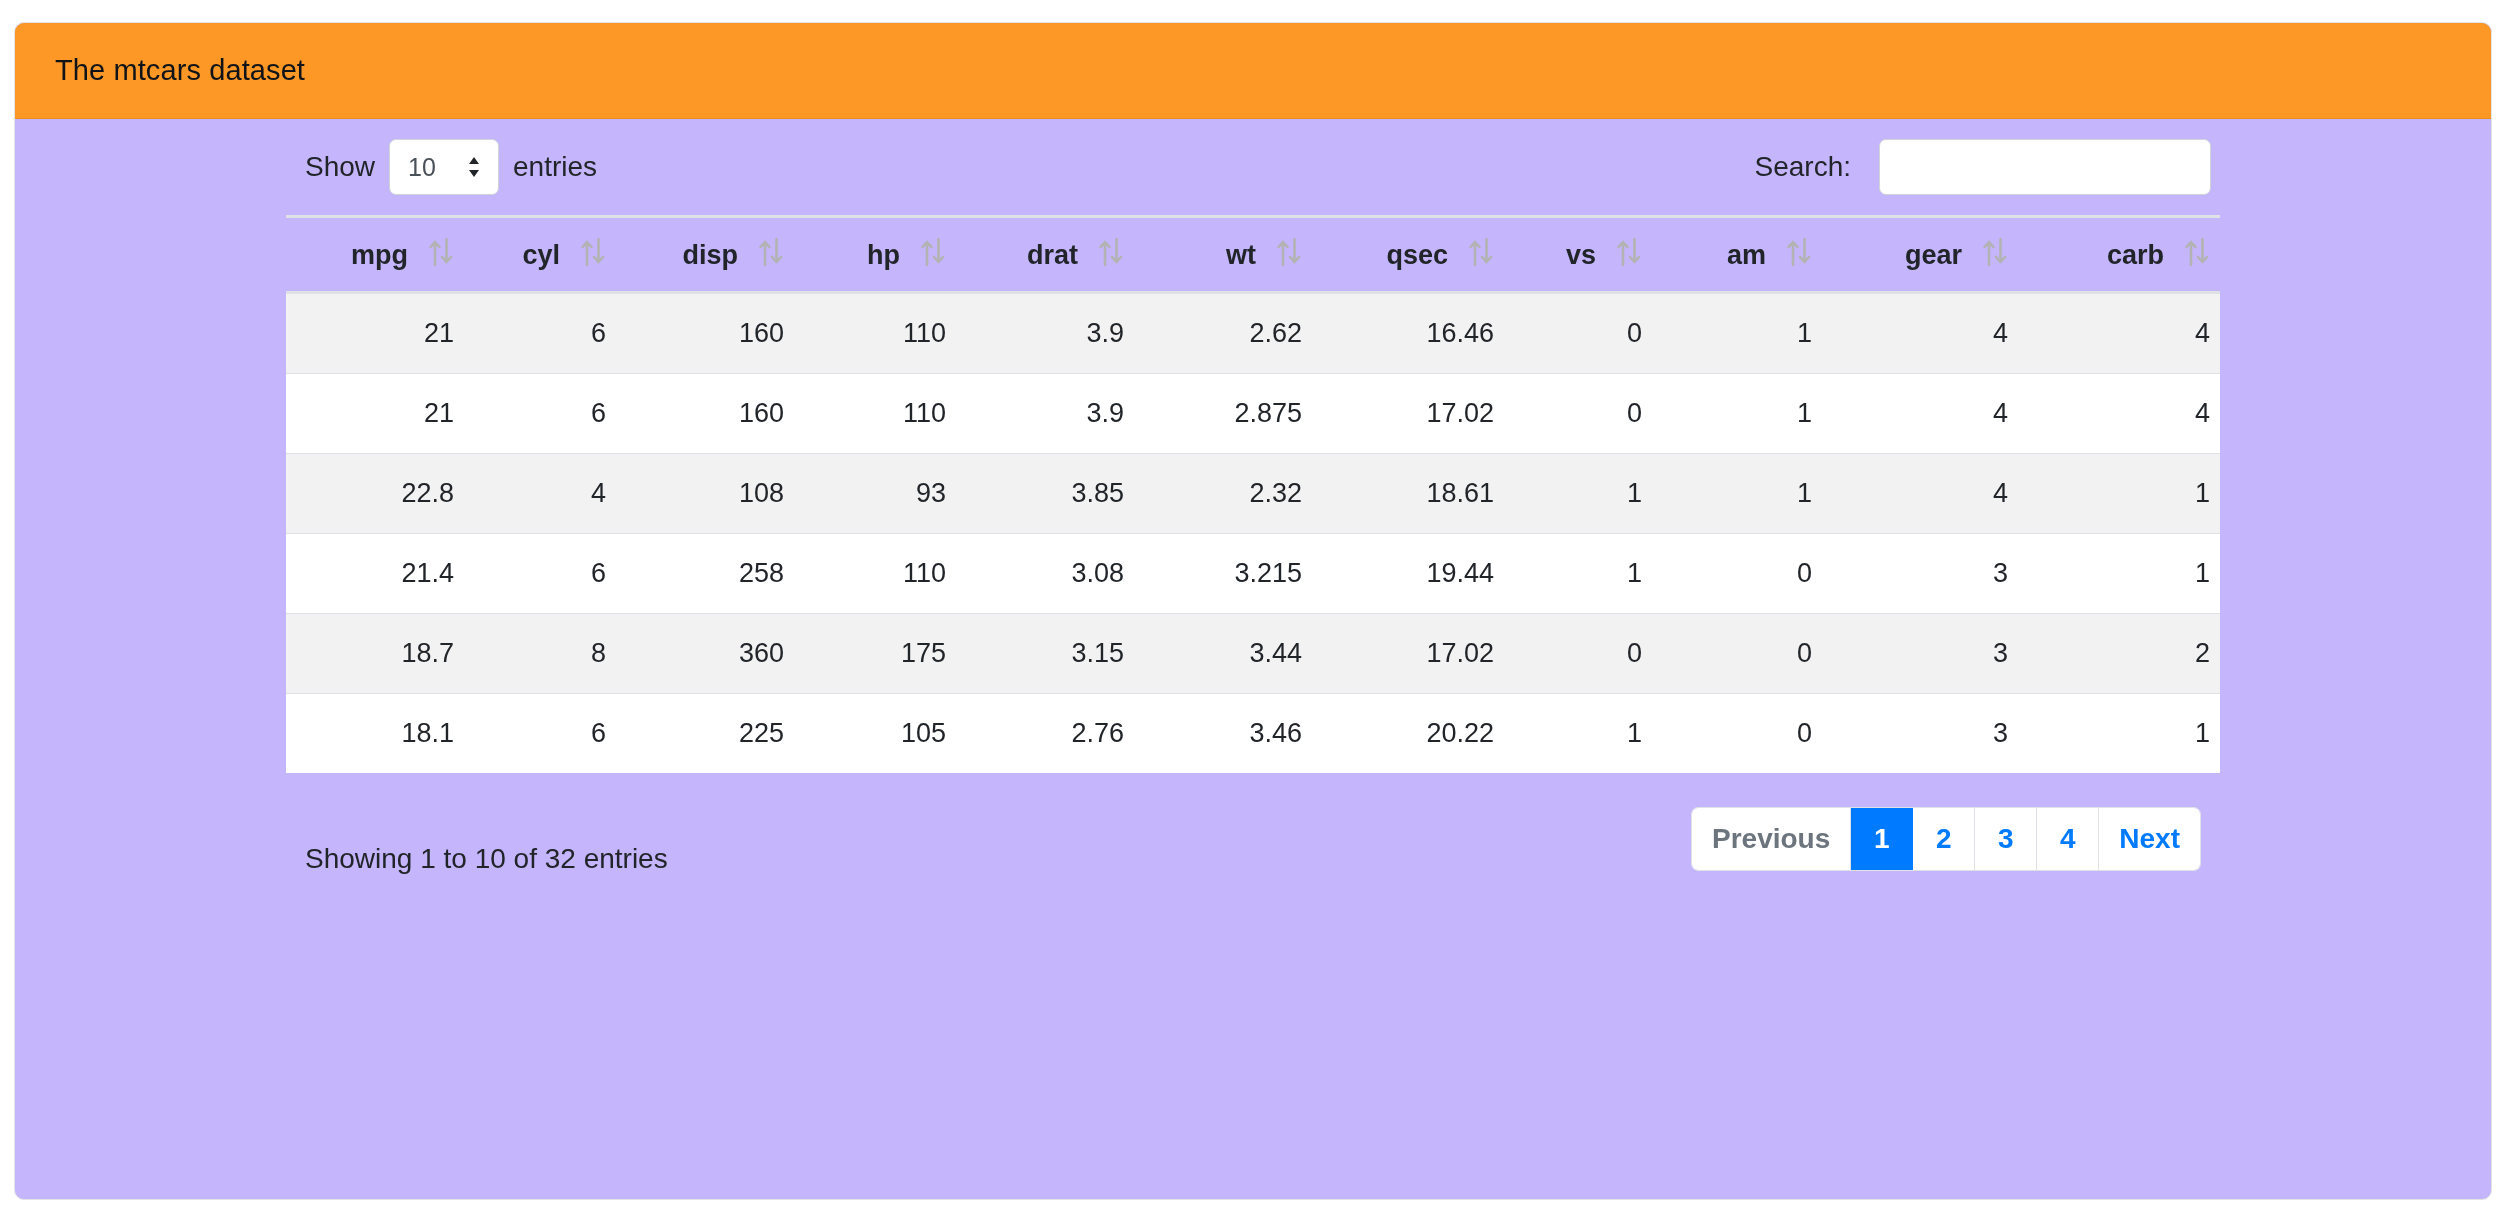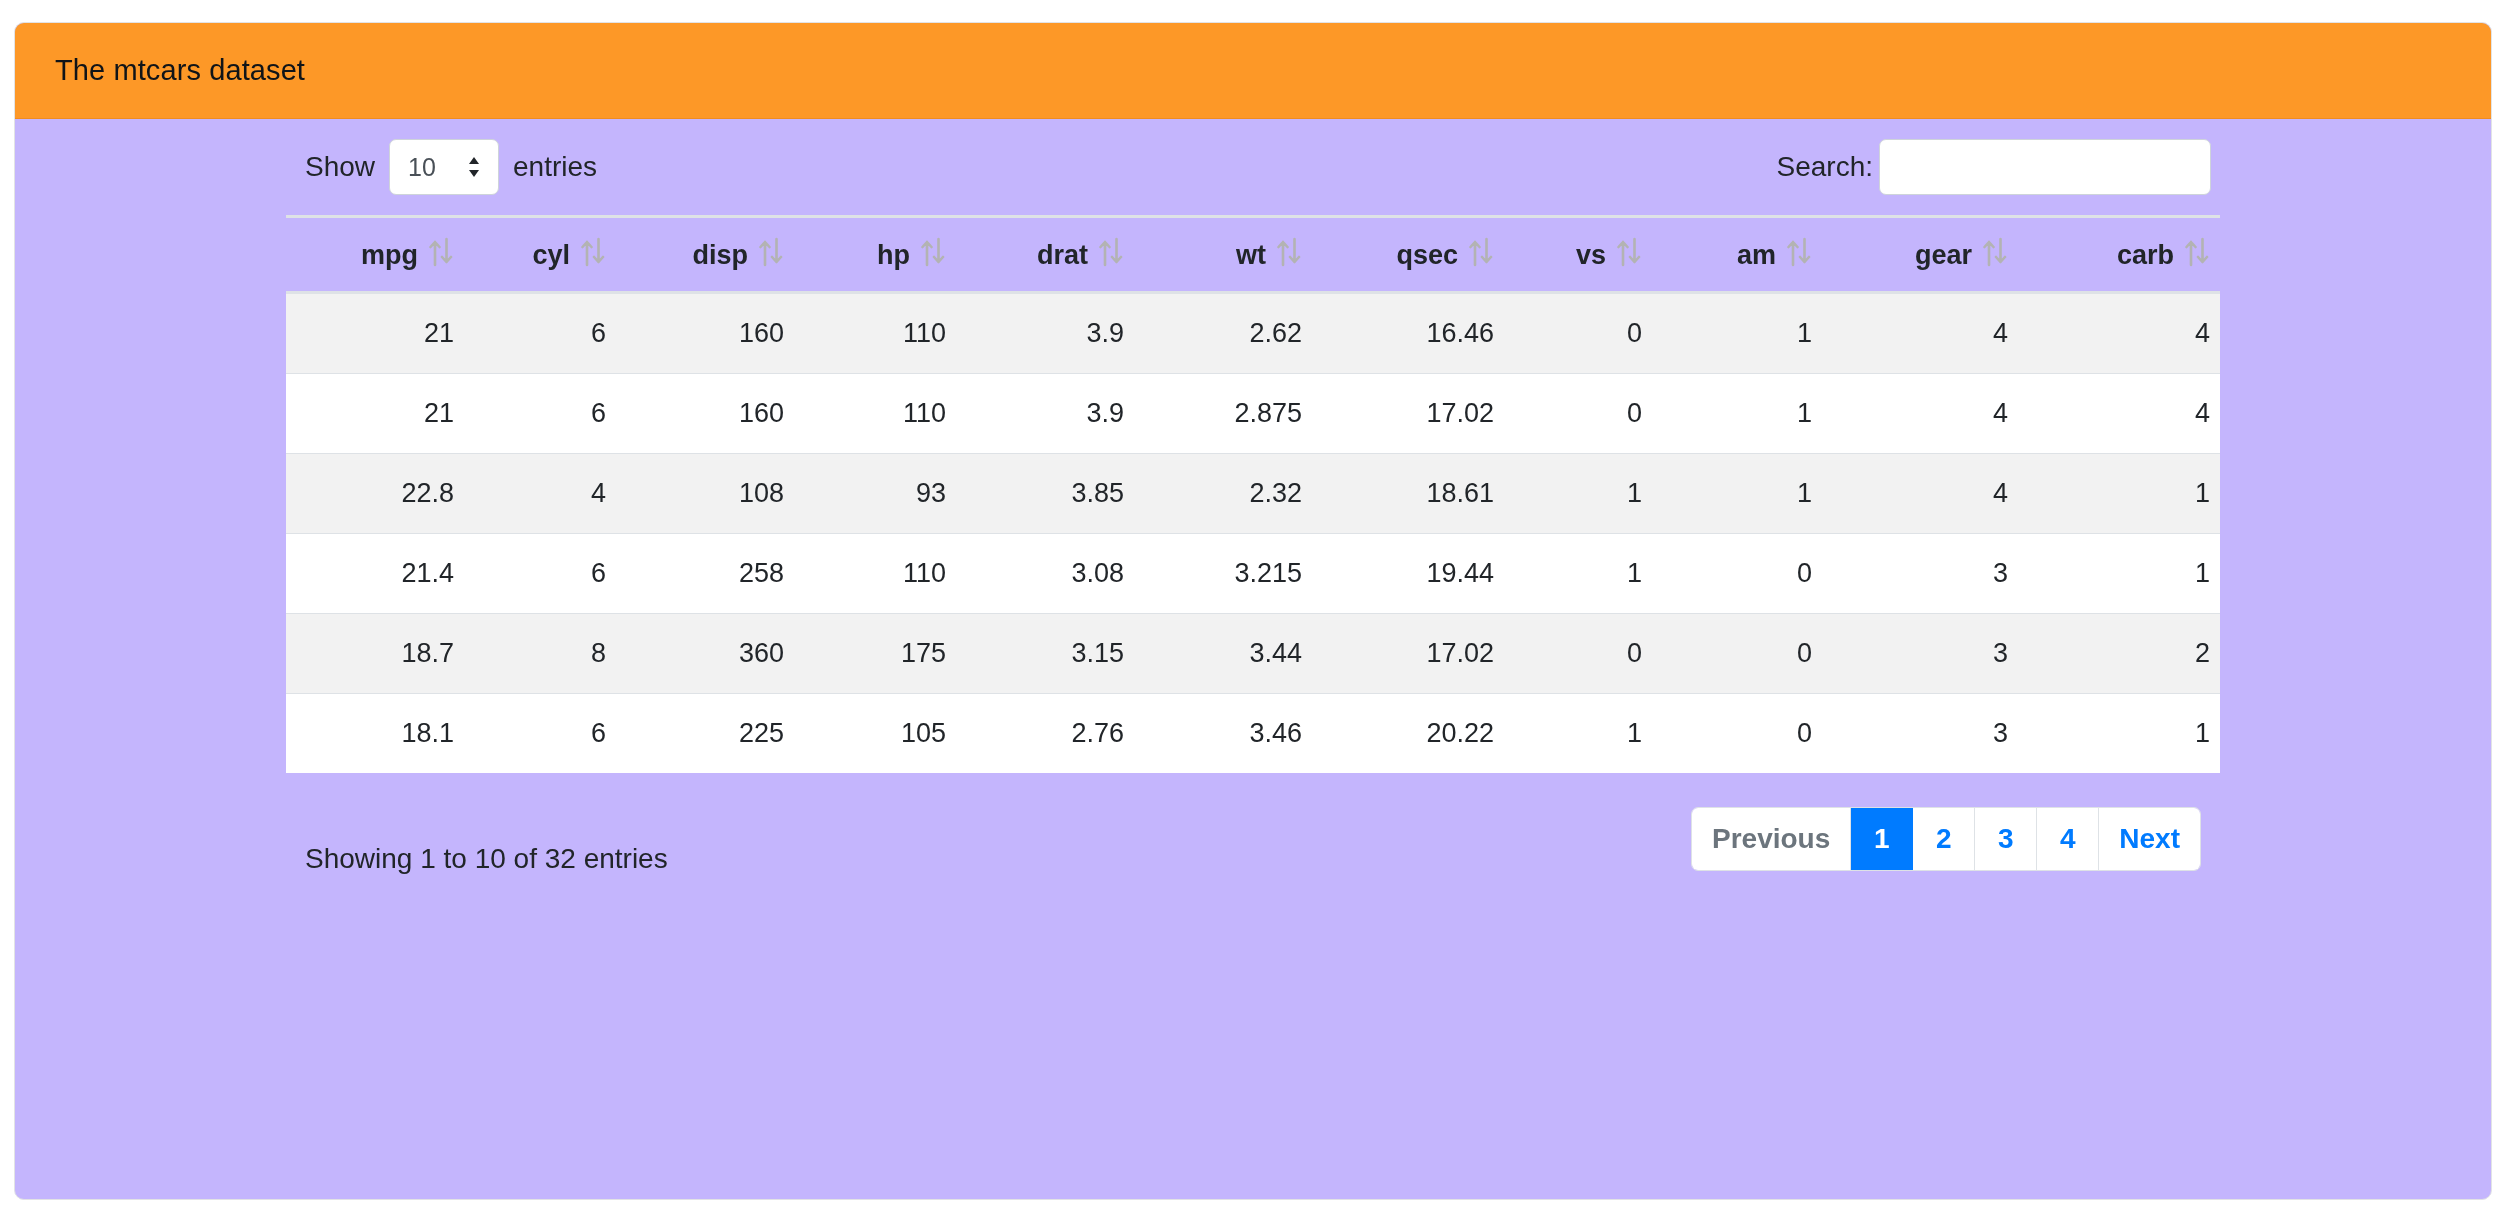--- a/index.html
+++ b/index.html
@@ -93,21 +93,21 @@
     transform: translateY(-50%);
     width: 16px;
     height: 28px;
   }
 
   .dt-filter {
     display: flex;
     align-items: center;
     font-size: 28px;
     color: #212529;
-    gap: 6px;
+    gap: 28px;
   }
   .dt-search-input {
     width: 332px;
     height: 56px;
     box-sizing: border-box;
     border: 1px solid #ced4da;
     border-radius: 7px;
     background: #ffffff;
     font-size: 25px;
     font-family: "Liberation Sans", sans-serif;
@@ -131,21 +131,21 @@
     padding: 16px 10px 20px 10px;
     border-top: 3px solid #dee2e6;
     border-bottom: 3px solid #dee2e6;
     white-space: nowrap;
     cursor: pointer;
     vertical-align: bottom;
   }
   table.dt th .th-inner {
     display: inline-flex;
     align-items: baseline;
-    gap: 10px;
+    gap: 20px;
   }
   table.dt th .sort-ico {
     display: inline-block;
     width: 26px;
     height: 30px;
     position: relative;
     top: 3px;
   }
   table.dt td {
     text-align: right;

